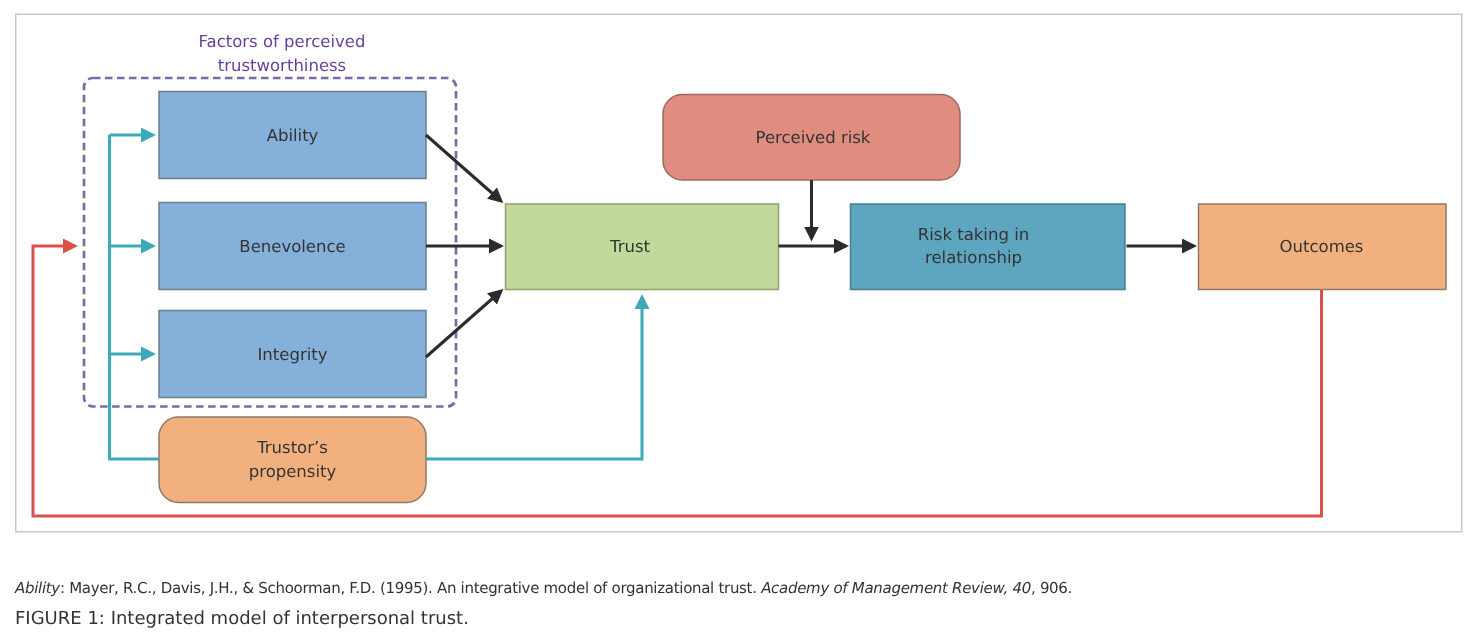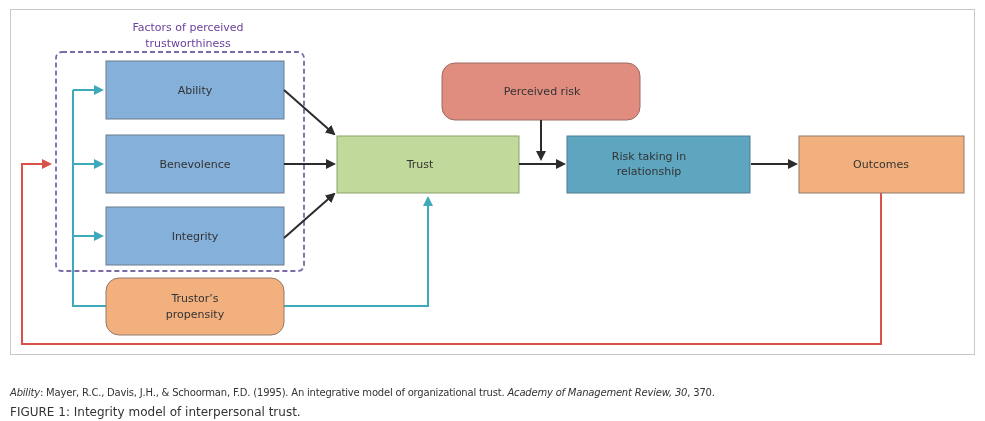--- a/index.html
+++ b/index.html
@@ -84,15 +84,15 @@
     <text x="881" y="168" text-anchor="middle" font-size="11" fill="#333" font-family="DejaVu Sans, sans-serif">Outcomes</text>
   </g>
 
   <g>
     <rect x="106" y="278" width="178" height="57" rx="13" ry="13" fill="#f2b07f" stroke="#8f7a6a" stroke-width="1"></rect>
     <text x="195" y="302" text-anchor="middle" font-size="11" fill="#333" font-family="DejaVu Sans, sans-serif">Trustor’s</text>
     <text x="195" y="318" text-anchor="middle" font-size="11" fill="#333" font-family="DejaVu Sans, sans-serif">propensity</text>
   </g>
 </svg>
 
-<div class="caption-source"><i>Ability</i><span>: Mayer, R.C., Davis, J.H., &amp; Schoorman, F.D. (1995). An integrative model of organizational trust. </span><i>Academy of Management Review, 30</i><span>, 370.</span></div>
+<div class="caption-source"><i>Ability</i><span>: Mayer, R.C., Davis, J.H., &amp; Schoorman, F.D. (1995). An integrative model of organizational trust. </span><i>Academy of Management Review, 40</i><span>, 906.</span></div>
 
-<div class="caption-figure"><b>FIGURE 1:</b><span> Integrity model of interpersonal trust.</span></div>
+<div class="caption-figure"><b>FIGURE 1:</b><span> Integrated model of interpersonal trust.</span></div>
 
 </body></html>

